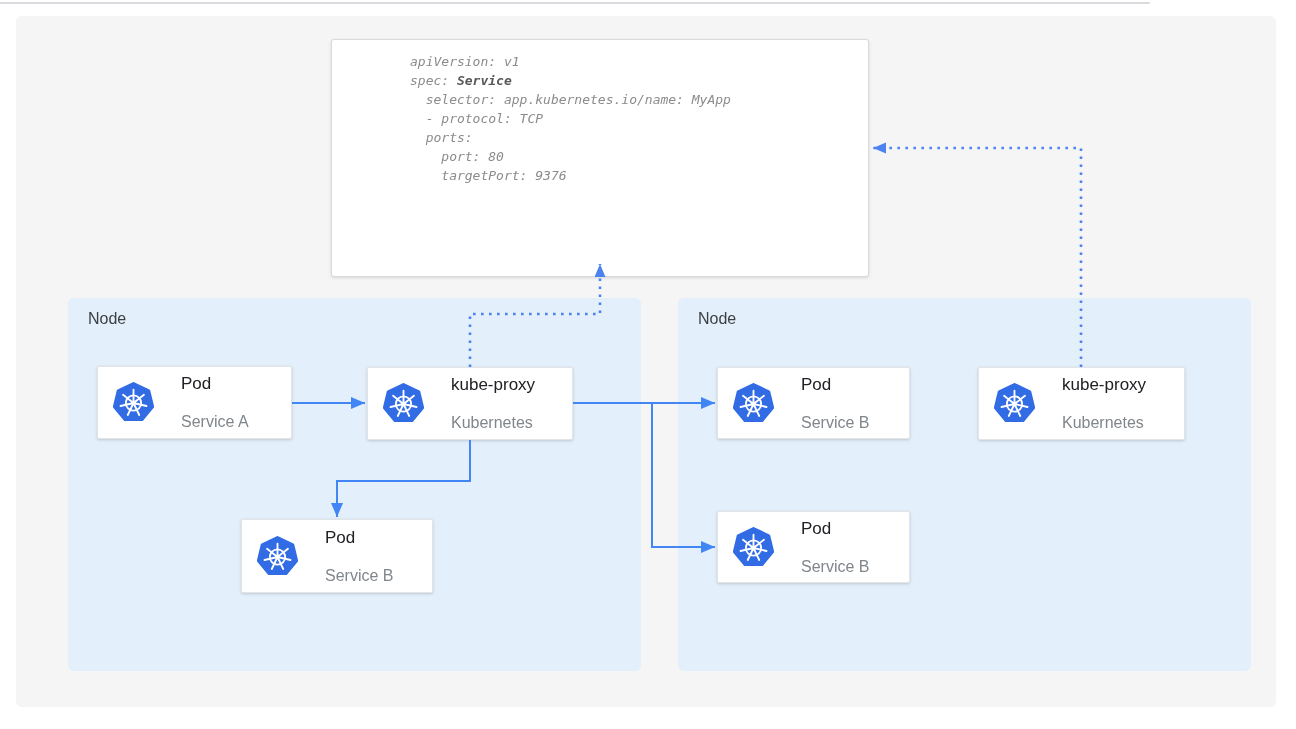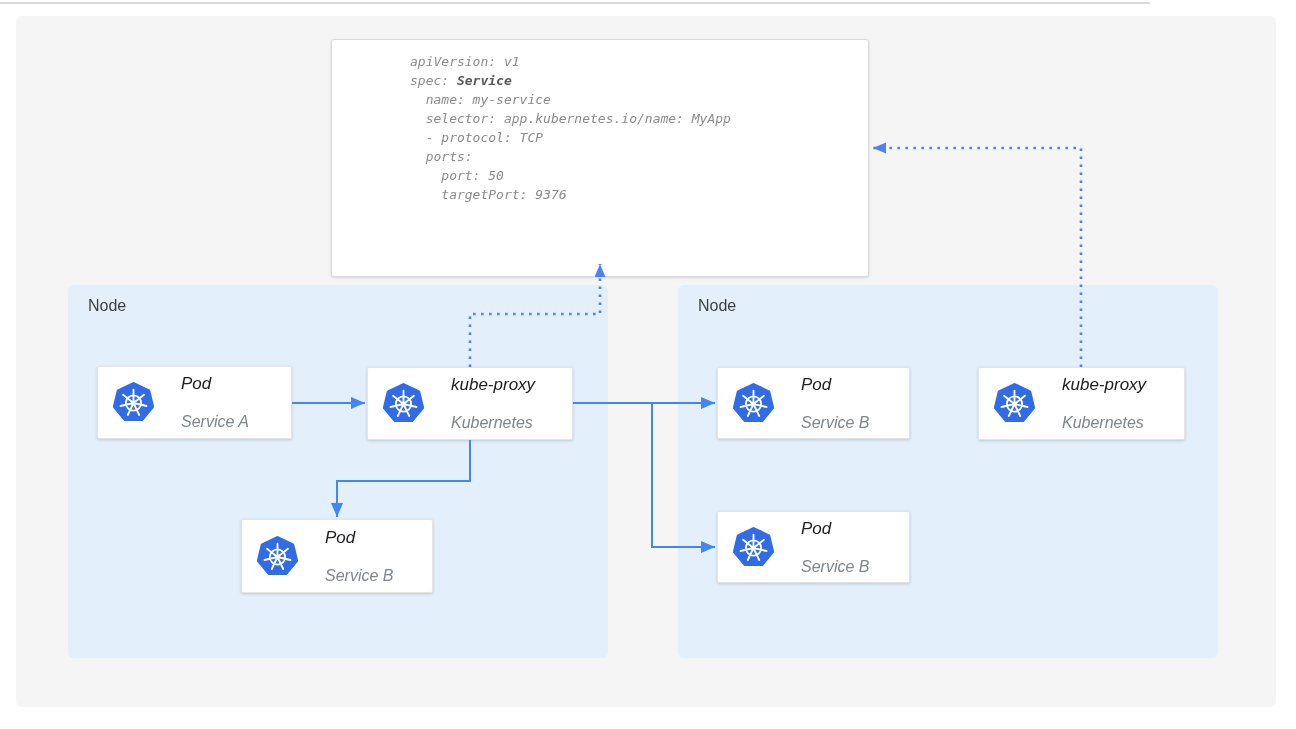--- a/index.html
+++ b/index.html
@@ -10,27 +10,27 @@
 
   
   .yaml-card{position:absolute;left:331px;top:39px;width:538px;height:238px;background:#ffffff;
              border:1px solid #d9dadd;border-radius:3px;box-shadow:0 1px 3px rgba(0,0,0,.12);
              box-sizing:border-box;padding:12px 10px 0 78px;}
   .yline{white-space:pre;font-family:"DejaVu Sans Mono", monospace;font-style:italic;
          font-size:13px;line-height:19px;color:#8b8b8b;}
   .yline .yb{font-weight:bold;color:#585858;text-align:center;}
 
   
-  .node{position:absolute;width:540px;height:373px;top:285px;background:#e3effb;border-radius:6px;}
+  .node{position:absolute;width:540px;height:373px;top:298px;background:#e3effb;border-radius:6px;padding-left:33px;}
   .node-label{position:absolute;left:20px;top:12px;font-size:16px;color:#3c4043;}
 
   
   .card{position:absolute;background:#ffffff;border:1px solid #e3e4e6;border-radius:2px;
         box-shadow:0 1px 3px rgba(60,64,67,.22);box-sizing:border-box;
-        display:flex;align-items:center;padding:0 14px 0 15px;gap:27px;font-style:italic;}
+        display:flex;align-items:center;padding:0 14px 0 15px;gap:27px;}
   .k8s-icon{width:41px;height:41px;flex:0 0 41px;}
   .card-text{display:flex;flex-direction:column;justify-content:center;}
   .card-title{font-size:17px;color:#202124;line-height:23px;}
   .card-subtitle{font-size:16px;color:#80868b;line-height:22px;margin-top:16px;}
 
   .overlay{position:absolute;left:0;top:0;width:1296px;height:729px;pointer-events:none;}
   .solid-line{stroke:#4285f4;stroke-width:2;fill:none;}
   .dotted-line{stroke:#4c83ee;stroke-width:2.6;fill:none;stroke-dasharray:2.6 5.4;}
 </style>
 </head>
@@ -56,25 +56,24 @@
       </symbol>
     </defs>
   </svg>
 
   <div class="top-rule"></div>
   <div class="panel"></div>
 
   <div class="yaml-card">
     <div class="yline"><span>apiVersion: v1</span><span class="yb"></span><span></span><span class="yb"></span></div>
     <div class="yline"><span>spec: </span><span class="yb">Service</span><span></span><span class="yb"></span></div>
-    <div class="yline"><span>  name: my-service</span><span class="yb"></span><span></span><span class="yb"></span></div>
     <div class="yline"><span>  selector: app.kubernetes.io/name: MyApp</span><span class="yb"></span><span></span><span class="yb"></span></div>
     <div class="yline"><span>  - protocol: TCP</span><span class="yb"></span><span></span><span class="yb"></span></div>
     <div class="yline"><span>  ports:</span><span class="yb"></span><span></span><span class="yb"></span></div>
-    <div class="yline"><span>    port: 50</span><span class="yb"></span><span></span><span class="yb"></span></div>
+    <div class="yline"><span>    port: 80</span><span class="yb"></span><span></span><span class="yb"></span></div>
     <div class="yline"><span>    targetPort: 9376</span><span class="yb"></span><span></span><span class="yb"></span></div>
   </div>
 
   <div class="node" style="left:68px;">
     <div class="node-label">Node</div>
   </div>
 
   <div class="node" style="left:678px;">
     <div class="node-label">Node</div>
   </div>

